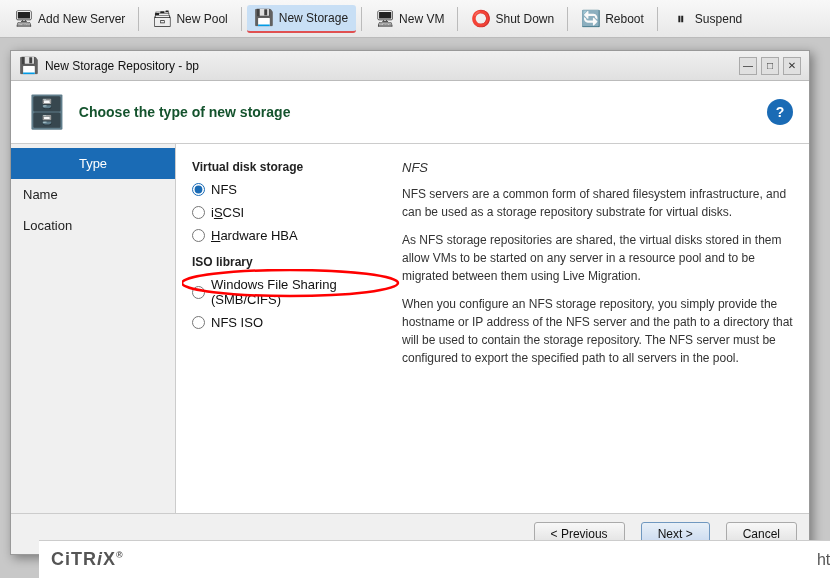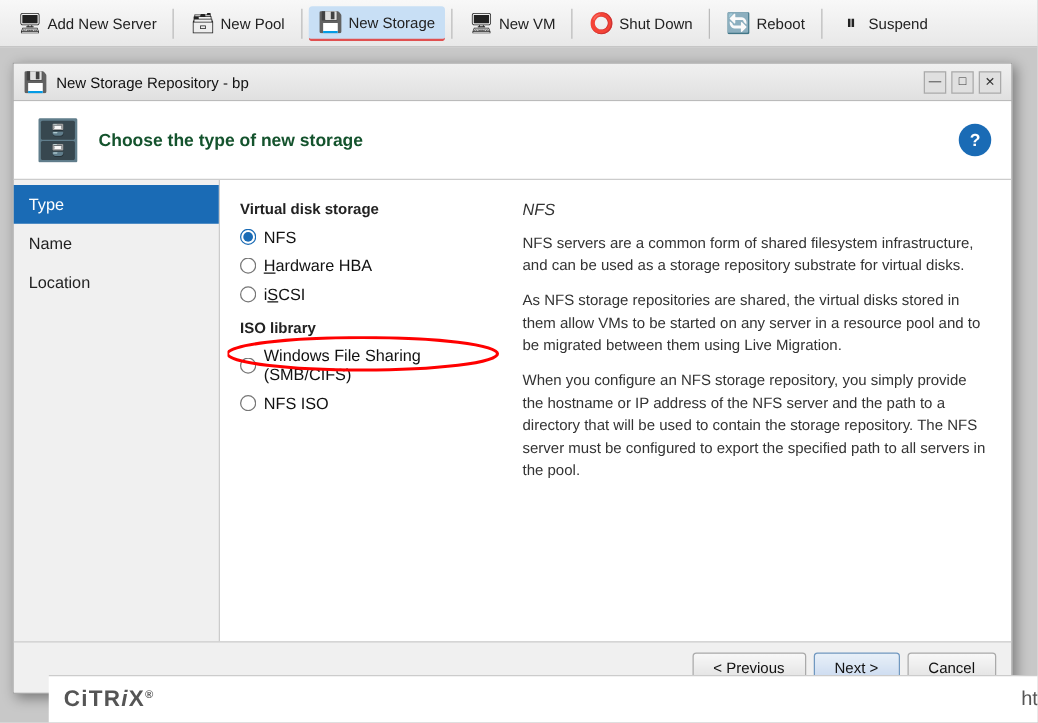--- a/index.html
+++ b/index.html
@@ -163,29 +163,29 @@
     }
     .sidebar-item {
       padding: 8px 12px;
       cursor: pointer;
       font-size: 13px;
       color: #222;
     }
     .sidebar-item.active {
       background: #1a6bb5;
       color: white;
+      text-align: center;
     }
 
     
     .main-panel {
       flex: 1;
       padding: 16px;
       background: white;
       display: flex;
-      gap: 16px;
       overflow-y: auto;
     }
 
     .options-section {
       width: 210px;
       flex-shrink: 0;
     }
     .section-label {
       font-size: 12px;
       font-weight: bold;
@@ -232,21 +232,21 @@
     }
 
     
     .dialog-footer {
       display: flex;
       justify-content: flex-end;
       align-items: center;
       padding: 8px 12px;
       background: #f0f0f0;
       border-top: 1px solid #ccc;
-      gap: 6px;
+      gap: 16px;
     }
     .footer-btn {
       padding: 4px 16px;
       font-size: 12px;
       cursor: pointer;
       border: 1px solid #aaa;
       background: linear-gradient(to bottom, #f8f8f8, #e0e0e0);
       border-radius: 3px;
       color: #111;
     }
@@ -373,26 +373,26 @@
 
             <div class="section-label">Virtual disk storage</div>
 
             <label class="radio-option">
               <input type="radio" name="storage-type" checked="" style="">
               <span class="radio-label">NFS</span>
             </label>
 
             <label class="radio-option">
               <input type="radio" name="storage-type" style="">
-              <span class="radio-label"><span class="underline">H</span>ardware HBA</span>
+              <span class="radio-label">i<span class="underline">S</span>CSI</span>
             </label>
 
             <label class="radio-option">
               <input type="radio" name="storage-type" style="">
-              <span class="radio-label">i<span class="underline">S</span>CSI</span>
+              <span class="radio-label"><span class="underline">H</span>ardware HBA</span>
             </label>
 
 
             <div class="iso-section">
               <div class="section-label">ISO library</div>
 
               <label class="radio-option" style="position:relative;">
                 <input type="radio" name="storage-type" style="">
                 <span class="radio-label">Windows File Sharing (SMB/CIFS)</span>
 

